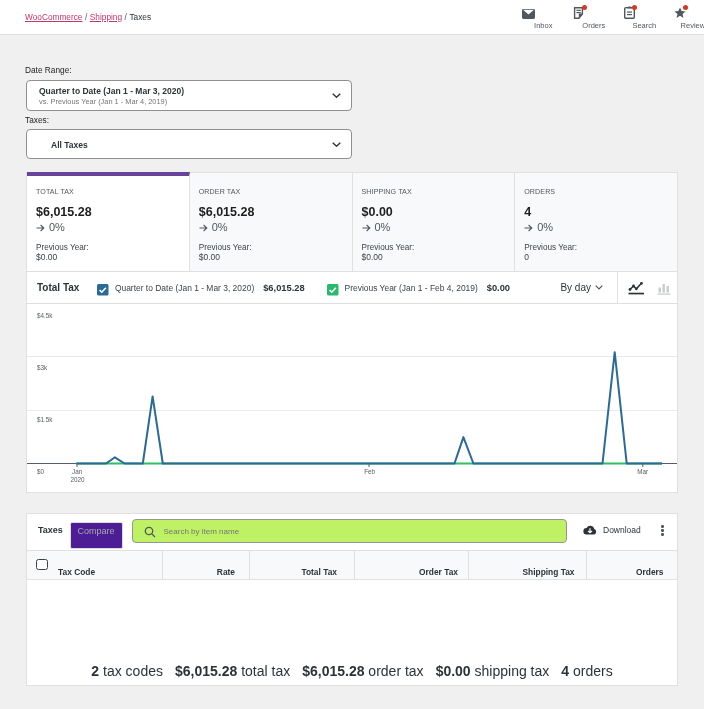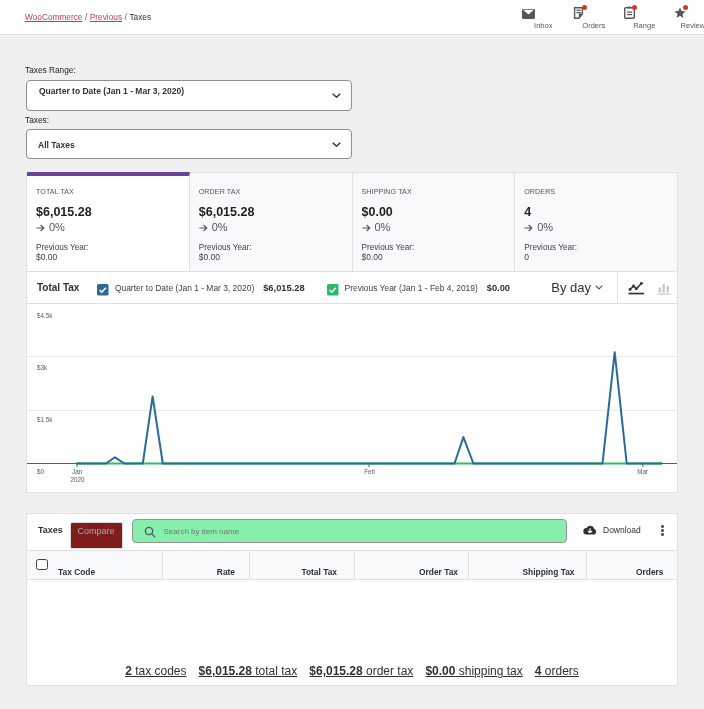--- a/index.html
+++ b/index.html
@@ -13,21 +13,21 @@
 #crumbs .sep { display:inline-block; margin:0 2.5px; color:#50575e; }
 #crumbs .cur { color:#2c3338; }
 #acticons { position:absolute; left:503px; top:3px; display:flex; }
 .act { width:50.5px; display:flex; flex-direction:column; align-items:center; }
 .act .ic { position:relative; height:15.5px; display:flex; align-items:flex-end; justify-content:center; }
 .act .lbl { font-size:7.5px; color:#50575e; margin-top:3.5px; line-height:8px;margin-left:30px; }
 .dot { position:absolute; width:5px; height:5px; border-radius:50%; background:#d5391f; top:2px; right:-2.5px; }
 
 
 .flabel { position:absolute; left:25px; font-size:8.3px; color:#1e1e1e; line-height:9px; }
-.selbox { position:absolute; left:26px; width:326px; background:#fff; border:1px solid #8c8f94; border-radius:4px; }
+.selbox { position:absolute; left:26px; width:326px; background:#fff; border:1px solid #8c8f94; border-radius:4px;padding-left:13px; }
 .selbox .chev { position:absolute; right:10px; top:50%; margin-top:-2.5px; }
 #sel1 { top:80px; height:31px; padding:4.5px 30px 0 12px; }
 #sel1 .l1 { font-size:8.5px; font-weight:bold; color:#2c3338; line-height:10px; }
 #sel1 .l2 { font-size:7.4px; color:#757575; line-height:11px; }
 #sel2 { top:129px; height:30px; }
 #sel2 .l1 { font-size:8.5px; font-weight:bold; color:#2c3338; line-height:30px; padding-left:11px; }
 
 
 #stats { position:absolute; left:26px; top:172px; width:652px; height:99px; display:flex; background:#f8f9fa; border-left:1px solid #e0e0e0; border-right:1px solid #e0e0e0; }
 .stat { width:163px; padding:15.5px 0 0 9px; border-top:1px solid #e0e0e0; border-right:1px solid #e0e0e0; position:relative; }
@@ -41,58 +41,58 @@
 .stat .sprev { font-size:8.2px; color:#3c434a; line-height:8px; margin-top:11px; }
 .stat .sprevv { font-size:8.5px; color:#3c434a; line-height:9px; margin-top:1px; }
 
 
 #chead { position:absolute; left:26px; top:271px; width:652px; height:33px; background:#fff; border:1px solid #e0e0e0; display:flex; align-items:center; }
 #chead .title { font-size:10px; font-weight:bold; margin-left:10px; color:#2c3338; white-space:nowrap; }
 .leg { display:flex; align-items:center; white-space:nowrap; }
 .leg svg { margin-right:6px; margin-top:4.5px; }
 .leg .ltxt { font-size:8.45px; color:#3c434a; }
 .leg .lval { font-size:9.3px; font-weight:bold; color:#2c3338; margin-left:9px; }
-#byday { font-size:13px; color:#2c3338; margin-left:auto; display:flex; align-items:center; white-space:nowrap; }
+#byday { font-size:10px; color:#2c3338; margin-left:auto; display:flex; align-items:center; white-space:nowrap; }
 #byday svg { margin-left:4px; }
 #ctoggle { border-left:1px solid #e0e0e0; height:31px; display:flex; align-items:center; margin-left:14px; padding:0 6px 0 10px; }
 
 
 #chart { position:absolute; left:26px; top:304px; width:652px; height:189px; background:#fff; border-left:1px solid #e0e0e0; border-right:1px solid #e0e0e0; border-bottom:1px solid #e0e0e0; }
 
 
 #tcard { position:absolute; left:26px; top:513px; width:652px; height:173px; background:#fff; border:1px solid #e0e0e0; }
 #thead .title { position:absolute; left:11px; top:12px; font-size:9px; font-weight:bold; color:#2c3338; line-height:9px; }
-#cmp { position:absolute; left:42.5px; top:8px; width:53px; height:27px; background:#7f1d1d; border:1px solid #dcdcde; border-radius:2px; font-size:9px; color:#a7aaad; line-height:17.5px; text-align:center; }
-#search { position:absolute; left:104.5px; top:4.5px; width:435px; height:24.5px; border:1px solid #949494; border-radius:4px; background:#86efac; }
+#cmp { position:absolute; left:42.5px; top:8px; width:53px; height:27px; background:#4c1d95; border:1px solid #dcdcde; border-radius:2px; font-size:9px; color:#a7aaad; line-height:17.5px; text-align:center; }
+#search { position:absolute; left:104.5px; top:4.5px; width:435px; height:24.5px; border:1px solid #949494; border-radius:4px; background:#bef264; }
 #search .ph { position:absolute; left:31px; top:7px; font-size:8px; color:#757575; line-height:9px; }
 #search svg { position:absolute; left:11px; top:6px; }
 #dl { position:absolute; left:556px; top:11px; display:flex; align-items:center; font-size:8.5px; color:#2c3338; line-height:9px; }
 #dl svg { margin-right:6px; }
 #kebab { position:absolute; left:633.5px; top:11px; width:4px; }
 #kebab span { display:block; width:2.5px; height:2.5px; border-radius:50%; background:#50575e; margin:0 auto 1.5px; }
 
 table { border-collapse:collapse; position:absolute; left:0; top:35.5px; width:650px; font-size:8.4px; table-layout:fixed; }
 thead th { background:#f8f9fa; border-top:1px solid #e0e0e0; border-bottom:1px solid #e0e0e0; border-right:1px solid #e0e0e0; font-weight:bold; color:#2c3338; height:29px; text-align:right; padding:14px 14px 0 0; font-size:8.4px; }
 thead th:last-child { border-right:none; }
 tbody td { height:37.3px; border-bottom:1px solid #ececec; text-align:right; padding:0 14px 0 0; color:#2c3338; }
 tbody tr:last-child td { border-bottom:1px solid #ececec; }
 td.cb, th.cb { width:31px; text-align:left; padding:0 0 0 9px; border-right:none !important; }
 th.tc, td.tc { text-align:left; padding-left:0; }
 td.tc a { color:#c4366b; text-decoration:underline; font-size:8.7px; }
 td.tc { padding-left:4.5px !important; }
 .cbx { width:11.5px; height:11.5px; border:1.2px solid #3c434a; border-radius:2.5px; background:#fff; display:inline-block; vertical-align:middle; }
-#tsum { position:absolute; left:0; top:137px; width:650px; height:36px; text-align:center; font-size:12px; color:#2c3338; line-height:41px;text-decoration:underline; }
+#tsum { position:absolute; left:0; top:137px; width:650px; height:36px; text-align:center; font-size:14px; color:#2c3338; line-height:41px; }
 #tsum b { font-weight:bold; }
 #tsum span.gap { display:inline-block; width:12px; }
 </style>
 </head>
 <body>
 
 <div id="topbar">
-  <div id="crumbs"><a>WooCommerce</a><span class="sep">/</span><a>Previous</a><span class="sep">/</span><span class="cur">Taxes</span></div>
+  <div id="crumbs"><a>WooCommerce</a><span class="sep">/</span><a>Shipping</a><span class="sep">/</span><span class="cur">Taxes</span></div>
   <div id="acticons">
     <div class="act">
       <div class="ic">
         <svg width="13" height="10" viewBox="0 0 13 10">
             <rect x="0" y="0" width="13" height="10" rx="1.4" fill="#50575e"></rect>
             <path d="M1 0.8 L6.5 5.6 L12 0.8 Z" fill="#fff"></path>
           </svg>
       </div>
       <div class="lbl">Inbox</div>
     </div>
@@ -111,37 +111,38 @@
     <div class="act">
       <div class="ic">
         <svg width="11" height="13" viewBox="0 0 11 13">
             <rect x="0.7" y="1.6" width="9.6" height="10.7" rx="1.1" fill="none" stroke="#50575e" stroke-width="1.4"></rect>
             <path d="M3 2.6 h5 v-0.5 l-1.5-1.5 h-2 l-1.5 1.5 z" fill="#50575e"></path>
             <rect x="3" y="5.5" width="5" height="1.2" fill="#50575e"></rect>
             <rect x="3" y="8" width="5" height="1.2" fill="#50575e"></rect>
           </svg>
         <span class="dot"></span>
       </div>
-      <div class="lbl">Range</div>
+      <div class="lbl">Search</div>
     </div>
     <div class="act">
       <div class="ic">
         <svg width="12" height="11.5" viewBox="0 0 12 11.5">
             <path d="M6 0.4 L7.6 4.1 L11.6 4.4 L8.5 7 L9.5 10.9 L6 8.7 L2.5 10.9 L3.5 7 L0.4 4.4 L4.4 4.1 Z" fill="#50575e"></path>
           </svg>
         <span class="dot"></span>
       </div>
       <div class="lbl">Reviews</div>
     </div>
   </div>
 </div>
 
-<div class="flabel" style="top:66px;">Taxes Range:</div>
+<div class="flabel" style="top:66px;">Date Range:</div>
 <div class="selbox" id="sel1">
   <div class="l1">Quarter to Date (Jan 1 - Mar 3, 2020)</div>
+  <div class="l2">vs. Previous Year (Jan 1 - Mar 4, 2019)</div>
   <svg class="chev" width="9" height="5" viewBox="0 0 9 5">
       <path d="M0.7 0.7 L4.5 4.2 L8.3 0.7" fill="none" stroke="#2c3338" stroke-width="1.4"></path>
     </svg>
 </div>
 <div class="flabel" style="top:116px;">Taxes:</div>
 <div class="selbox" id="sel2">
   <div class="l1">All Taxes</div>
   <svg class="chev" width="9" height="5" viewBox="0 0 9 5">
       <path d="M0.7 0.7 L4.5 4.2 L8.3 0.7" fill="none" stroke="#2c3338" stroke-width="1.4"></path>
     </svg>

